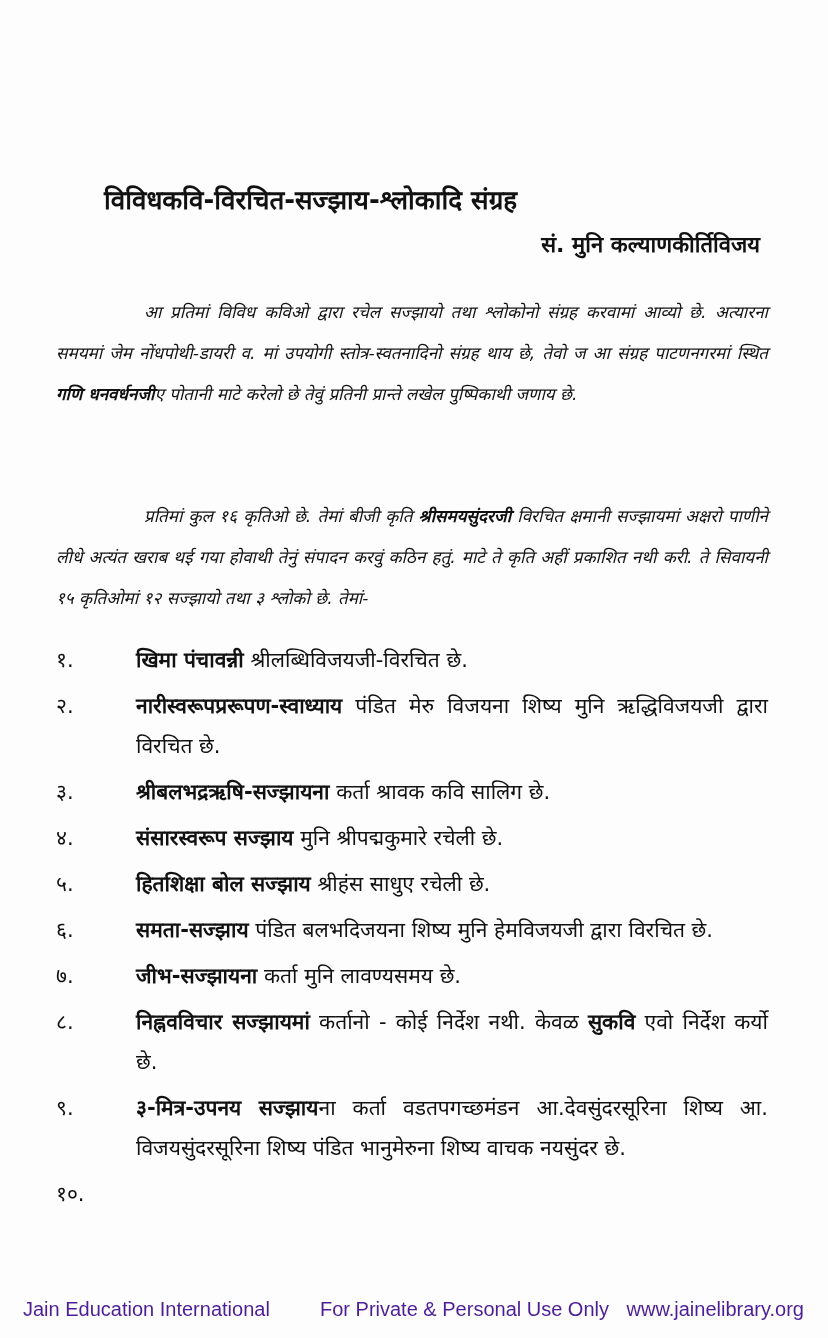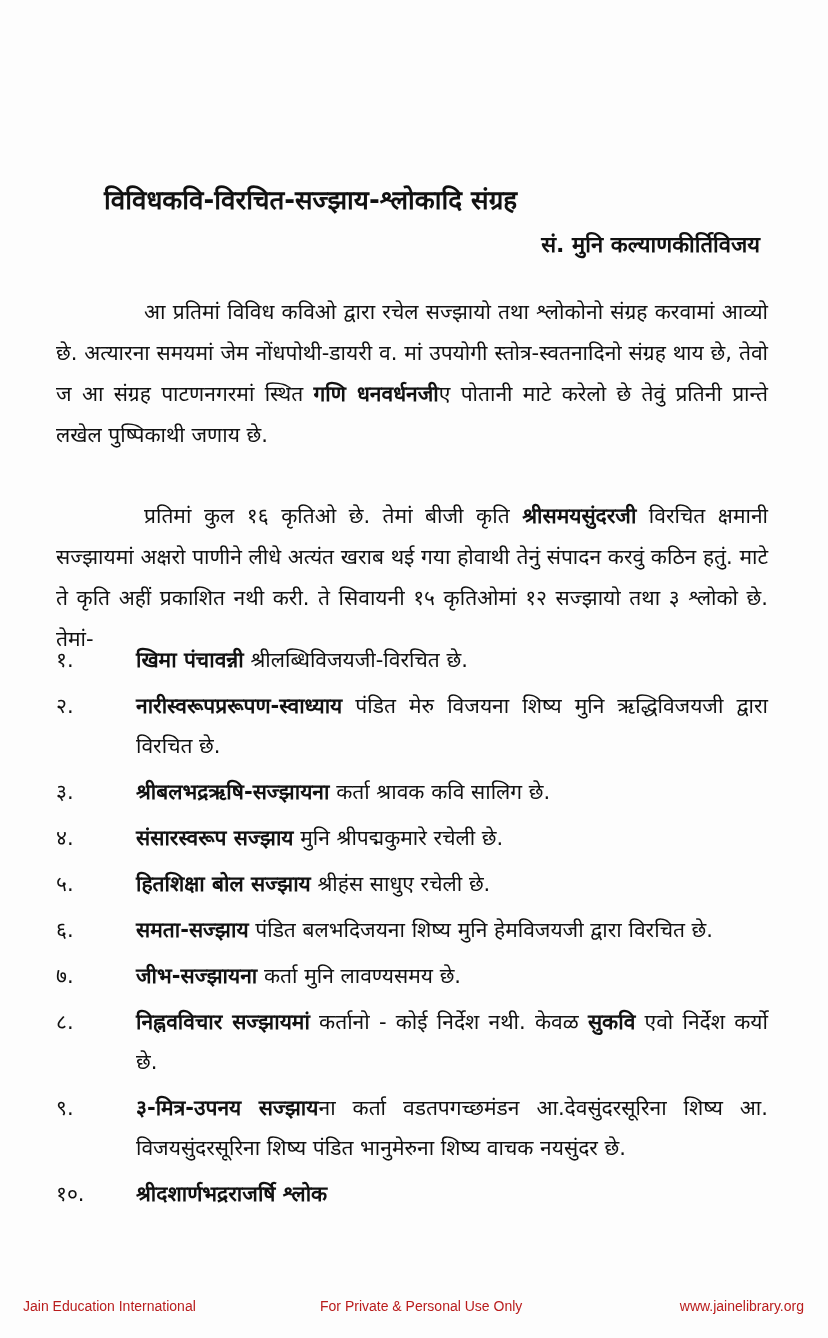--- a/index.html
+++ b/index.html
@@ -31,23 +31,24 @@
     top: 228px;
     font-size: 22px;
     font-weight: bold;
     white-space: nowrap;
     margin-left: 48px;
   }
   .para {
     position: absolute;
     left: 56px;
     width: 712px;
-    font-size: 21px;
+    font-size: 17px;
     line-height: 41px;
     text-align: justify;
+    font-style: italic;
   }
   .para .indent { display: inline-block; width: 88px; }
   .para b { font-weight: bold; }
   #p1 { top: 292px; }
   #p2 { top: 496px; }
   .list {
     position: absolute;
     left: 56px;
     top: 640px;
     width: 712px;
@@ -70,22 +71,22 @@
   }
   .list-item .bold { font-weight: bold; }
   .list-item.gap { margin-bottom: 6px; }
   .footer {
     position: absolute;
     top: 1298px;
     left: 0;
     width: 828px;
     height: 20px;
     font-family: "Liberation Sans", sans-serif;
-    font-size: 14px;
-    color: #b91c1c;
+    font-size: 20px;
+    color: #4c1d95;
   }
   .footer span { position: absolute; top: 0; white-space: nowrap; }
   .f-left { left: 23px; }
   .f-mid { left: 320px; }
   .f-right { right: 24px; text-align: right; }
 </style>
 </head>
 <body>
 
 <h1 class="page-title">विविधकवि-विरचित-सज्झाय-श्लोकादि संग्रह</h1>
@@ -98,20 +99,20 @@
 <ol class="list">
   <li class="list-item gap"><span class="num">१.</span><span class="bold">खिमा पंचावन्नी</span><span> श्रीलब्धिविजयजी-विरचित छे.</span></li>
   <li class="list-item gap"><span class="num">२.</span><span class="bold">नारीस्वरूपप्ररूपण-स्वाध्याय</span><span> पंडित मेरु विजयना शिष्य मुनि ऋद्धिविजयजी द्वारा विरचित छे.</span></li>
   <li class="list-item gap"><span class="num">३.</span><span class="bold">श्रीबलभद्रऋषि-सज्झायना</span><span> कर्ता श्रावक कवि सालिग छे.</span></li>
   <li class="list-item gap"><span class="num">४.</span><span class="bold">संसारस्वरूप सज्झाय</span><span> मुनि श्रीपद्मकुमारे रचेली छे.</span></li>
   <li class="list-item gap"><span class="num">५.</span><span class="bold">हितशिक्षा बोल सज्झाय</span><span>  श्रीहंस साधुए रचेली छे.</span></li>
   <li class="list-item gap"><span class="num">६.</span><span class="bold">समता-सज्झाय</span><span> पंडित बलभदिजयना शिष्य मुनि हेमविजयजी द्वारा विरचित छे.</span></li>
   <li class="list-item gap"><span class="num">७.</span><span class="bold">जीभ-सज्झायना</span><span> कर्ता मुनि लावण्यसमय छे.</span></li>
   <li class="list-item gap"><span class="num">८.</span><span class="bold">निह्नवविचार सज्झायमां</span><span> कर्तानो - कोई निर्देश नथी. केवळ </span><span class="bold">सुकवि</span><span> एवो निर्देश कर्यो छे.</span></li>
   <li class="list-item gap"><span class="num">९.</span><span class="bold">३-मित्र-उपनय सज्झाय</span><span>ना कर्ता वडतपगच्छमंडन आ.देवसुंदरसूरिना शिष्य आ. विजयसुंदरसूरिना शिष्य पंडित भानुमेरुना शिष्य वाचक नयसुंदर छे.</span></li>
-  <li class="list-item"><span class="num">१०.</span><span class="bold">श्रीदशार्णभद्रराजर्षि श्लोक</span><span></span></li>
+  <li class="list-item"><span class="num">१०.</span><span></span></li>
 </ol>
 
 <div class="footer">
   <span class="f-left">Jain Education International</span>
   <span class="f-mid">For Private &amp; Personal Use Only</span>
   <span class="f-right">www.jainelibrary.org</span>
 </div>
 
 </body></html>

